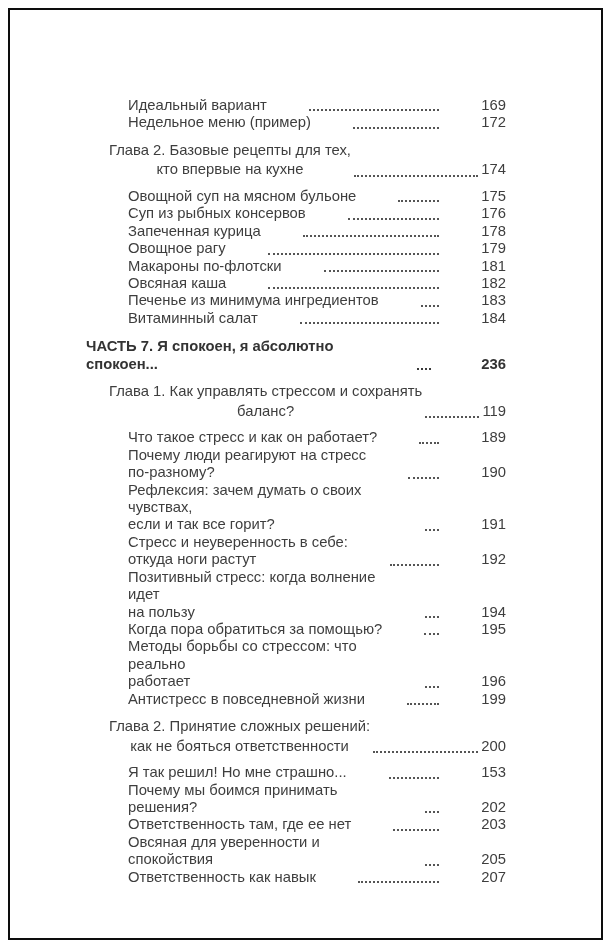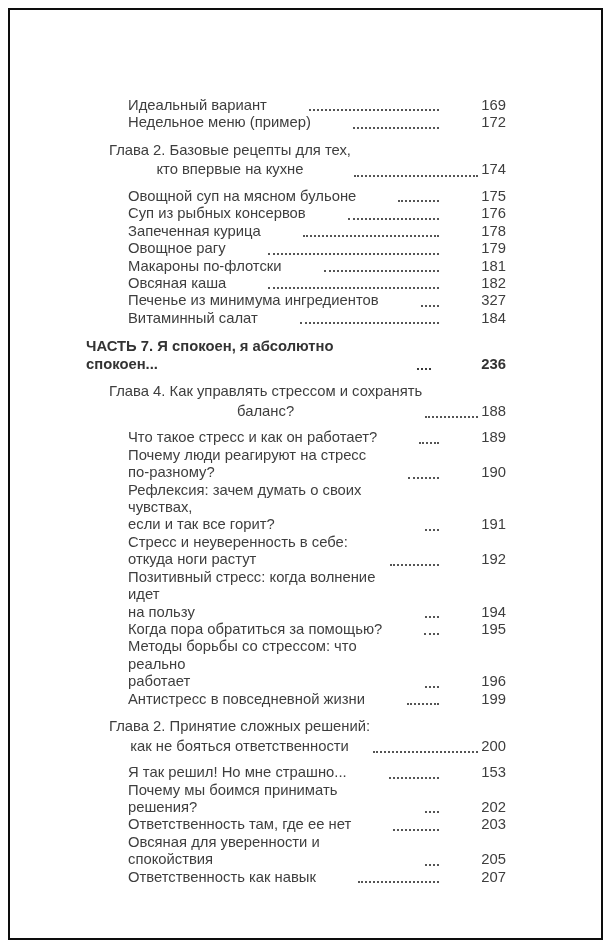--- a/index.html
+++ b/index.html
@@ -109,37 +109,37 @@
       <span class="page-num">181</span>
     </div>
     <div class="entry item">
       <span class="title">Овсяная каша</span>
       <span class="leader"></span>
       <span class="page-num">182</span>
     </div>
     <div class="entry item">
       <span class="title">Печенье из минимума ингредиентов</span>
       <span class="leader"></span>
-      <span class="page-num">327</span>
+      <span class="page-num">183</span>
     </div>
     <div class="entry item">
       <span class="title">Витаминный салат</span>
       <span class="leader"></span>
       <span class="page-num">184</span>
     </div>
     <div class="entry part">
       <span class="title">ЧАСТЬ 7. Я спокоен, я абсолютно спокоен...</span>
       <span class="leader"></span>
       <span class="page-num">236</span>
     </div>
     <div class="entry chapter">
-      <span class="title">Глава 4. Как управлять стрессом и сохранять
+      <span class="title">Глава 1. Как управлять стрессом и сохранять
 баланс?</span>
       <span class="leader"></span>
-      <span class="page-num">188</span>
+      <span class="page-num">119</span>
     </div>
     <div class="entry item">
       <span class="title">Что такое стресс и как он работает?</span>
       <span class="leader"></span>
       <span class="page-num">189</span>
     </div>
     <div class="entry item">
       <span class="title">Почему люди реагируют на стресс
 по-разному?</span>
       <span class="leader"></span>

